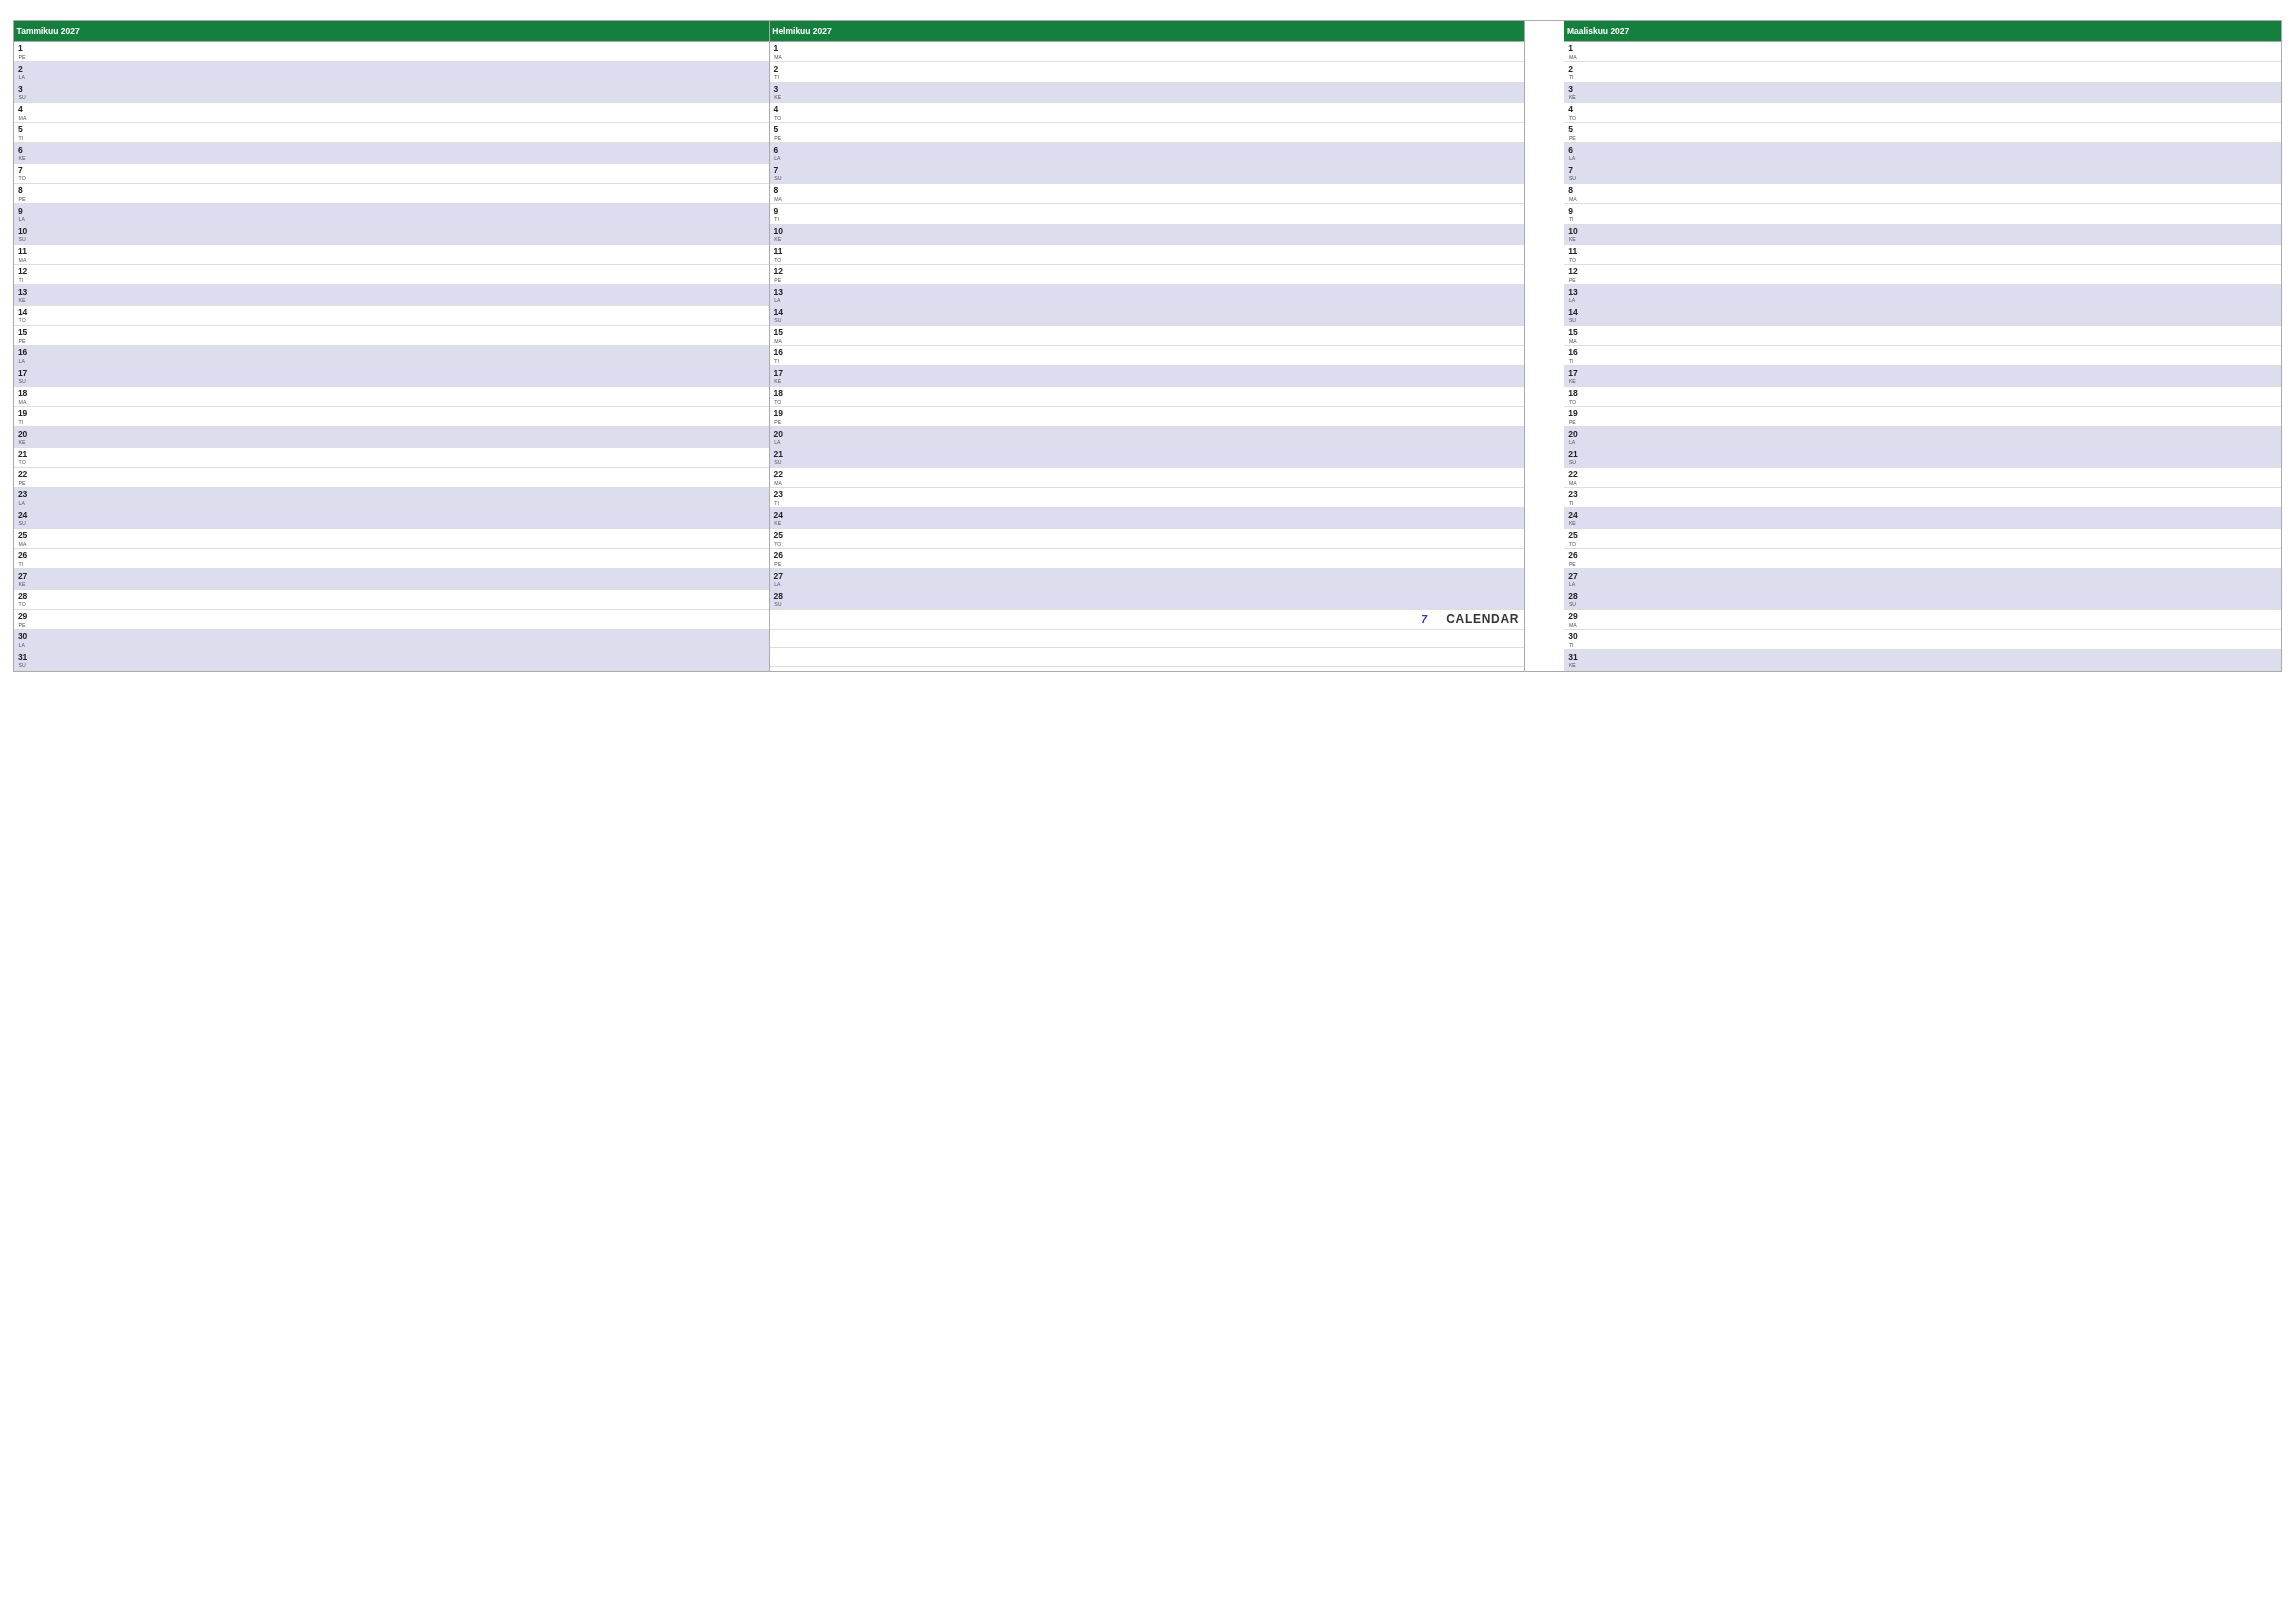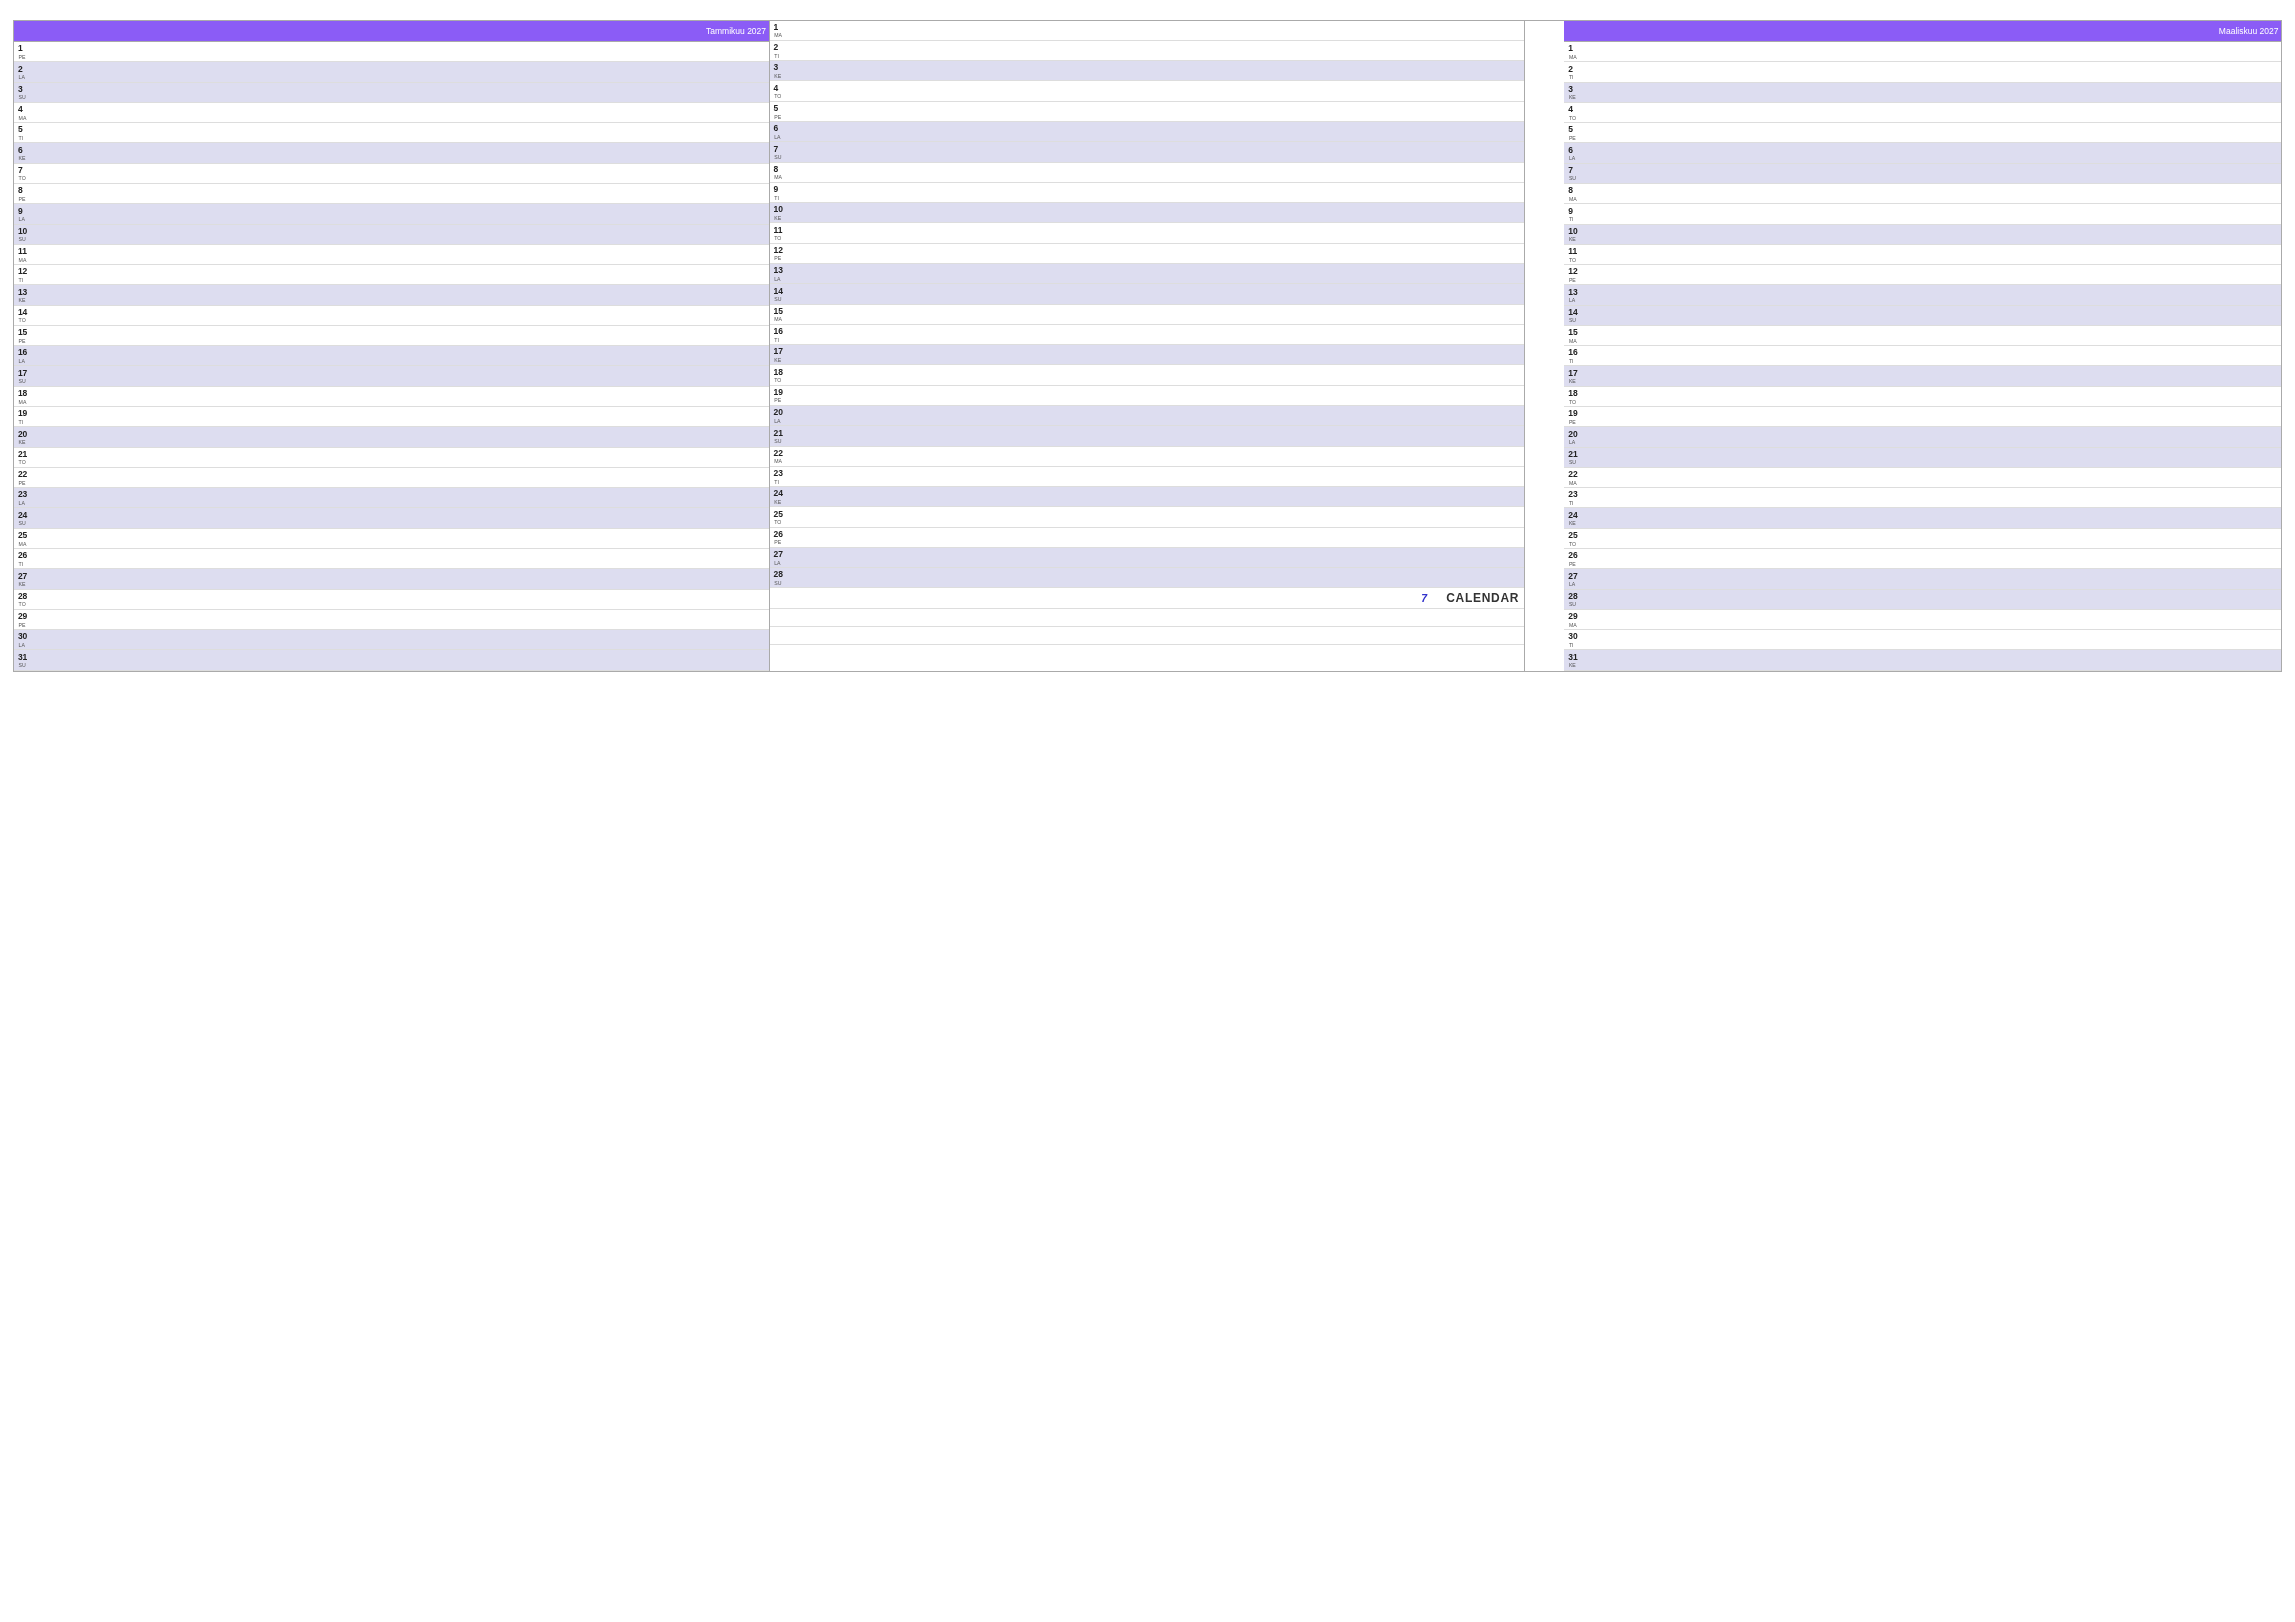--- a/index.html
+++ b/index.html
@@ -17,26 +17,26 @@
       width: 100%;
     }
     .month-col {
       border-right: 0.7px solid #aaa;
     }
     .month-col:last-child {
       border-right: none;
       margin-left: 39px;
     }
     .month-header {
-      background: #8b5cf6;
+      background: #15803d;
       color: #fff;
-      text-align: right;
+      text-align: left;
       padding: 5.2px 2.6px;
       font-size: 8.5px;
-      font-weight: normal;
+      font-weight: bold;
       border-bottom: 0.7px solid #aaa;
     }
     .day-row {
       display: flex;
       align-items: flex-start;
       padding: 1.3px 3.9px;
       border-bottom: 0.7px solid #ddd;
       min-height: 18.3px;
       position: relative;
     }
@@ -256,20 +256,21 @@
         </div>
       </div>
       <div class="day-row weekend">
         <div class="day-info">
           <span class="day-number">31</span>
           <span class="day-name">SU</span>
         </div>
       </div>
     </div>
     <div class="month-col">
+      <div class="month-header">Helmikuu 2027</div>
       <div class="day-row">
         <div class="day-info">
           <span class="day-number">1</span>
           <span class="day-name">MA</span>
         </div>
       </div>
       <div class="day-row">
         <div class="day-info">
           <span class="day-number">2</span>
           <span class="day-name">TI</span>

